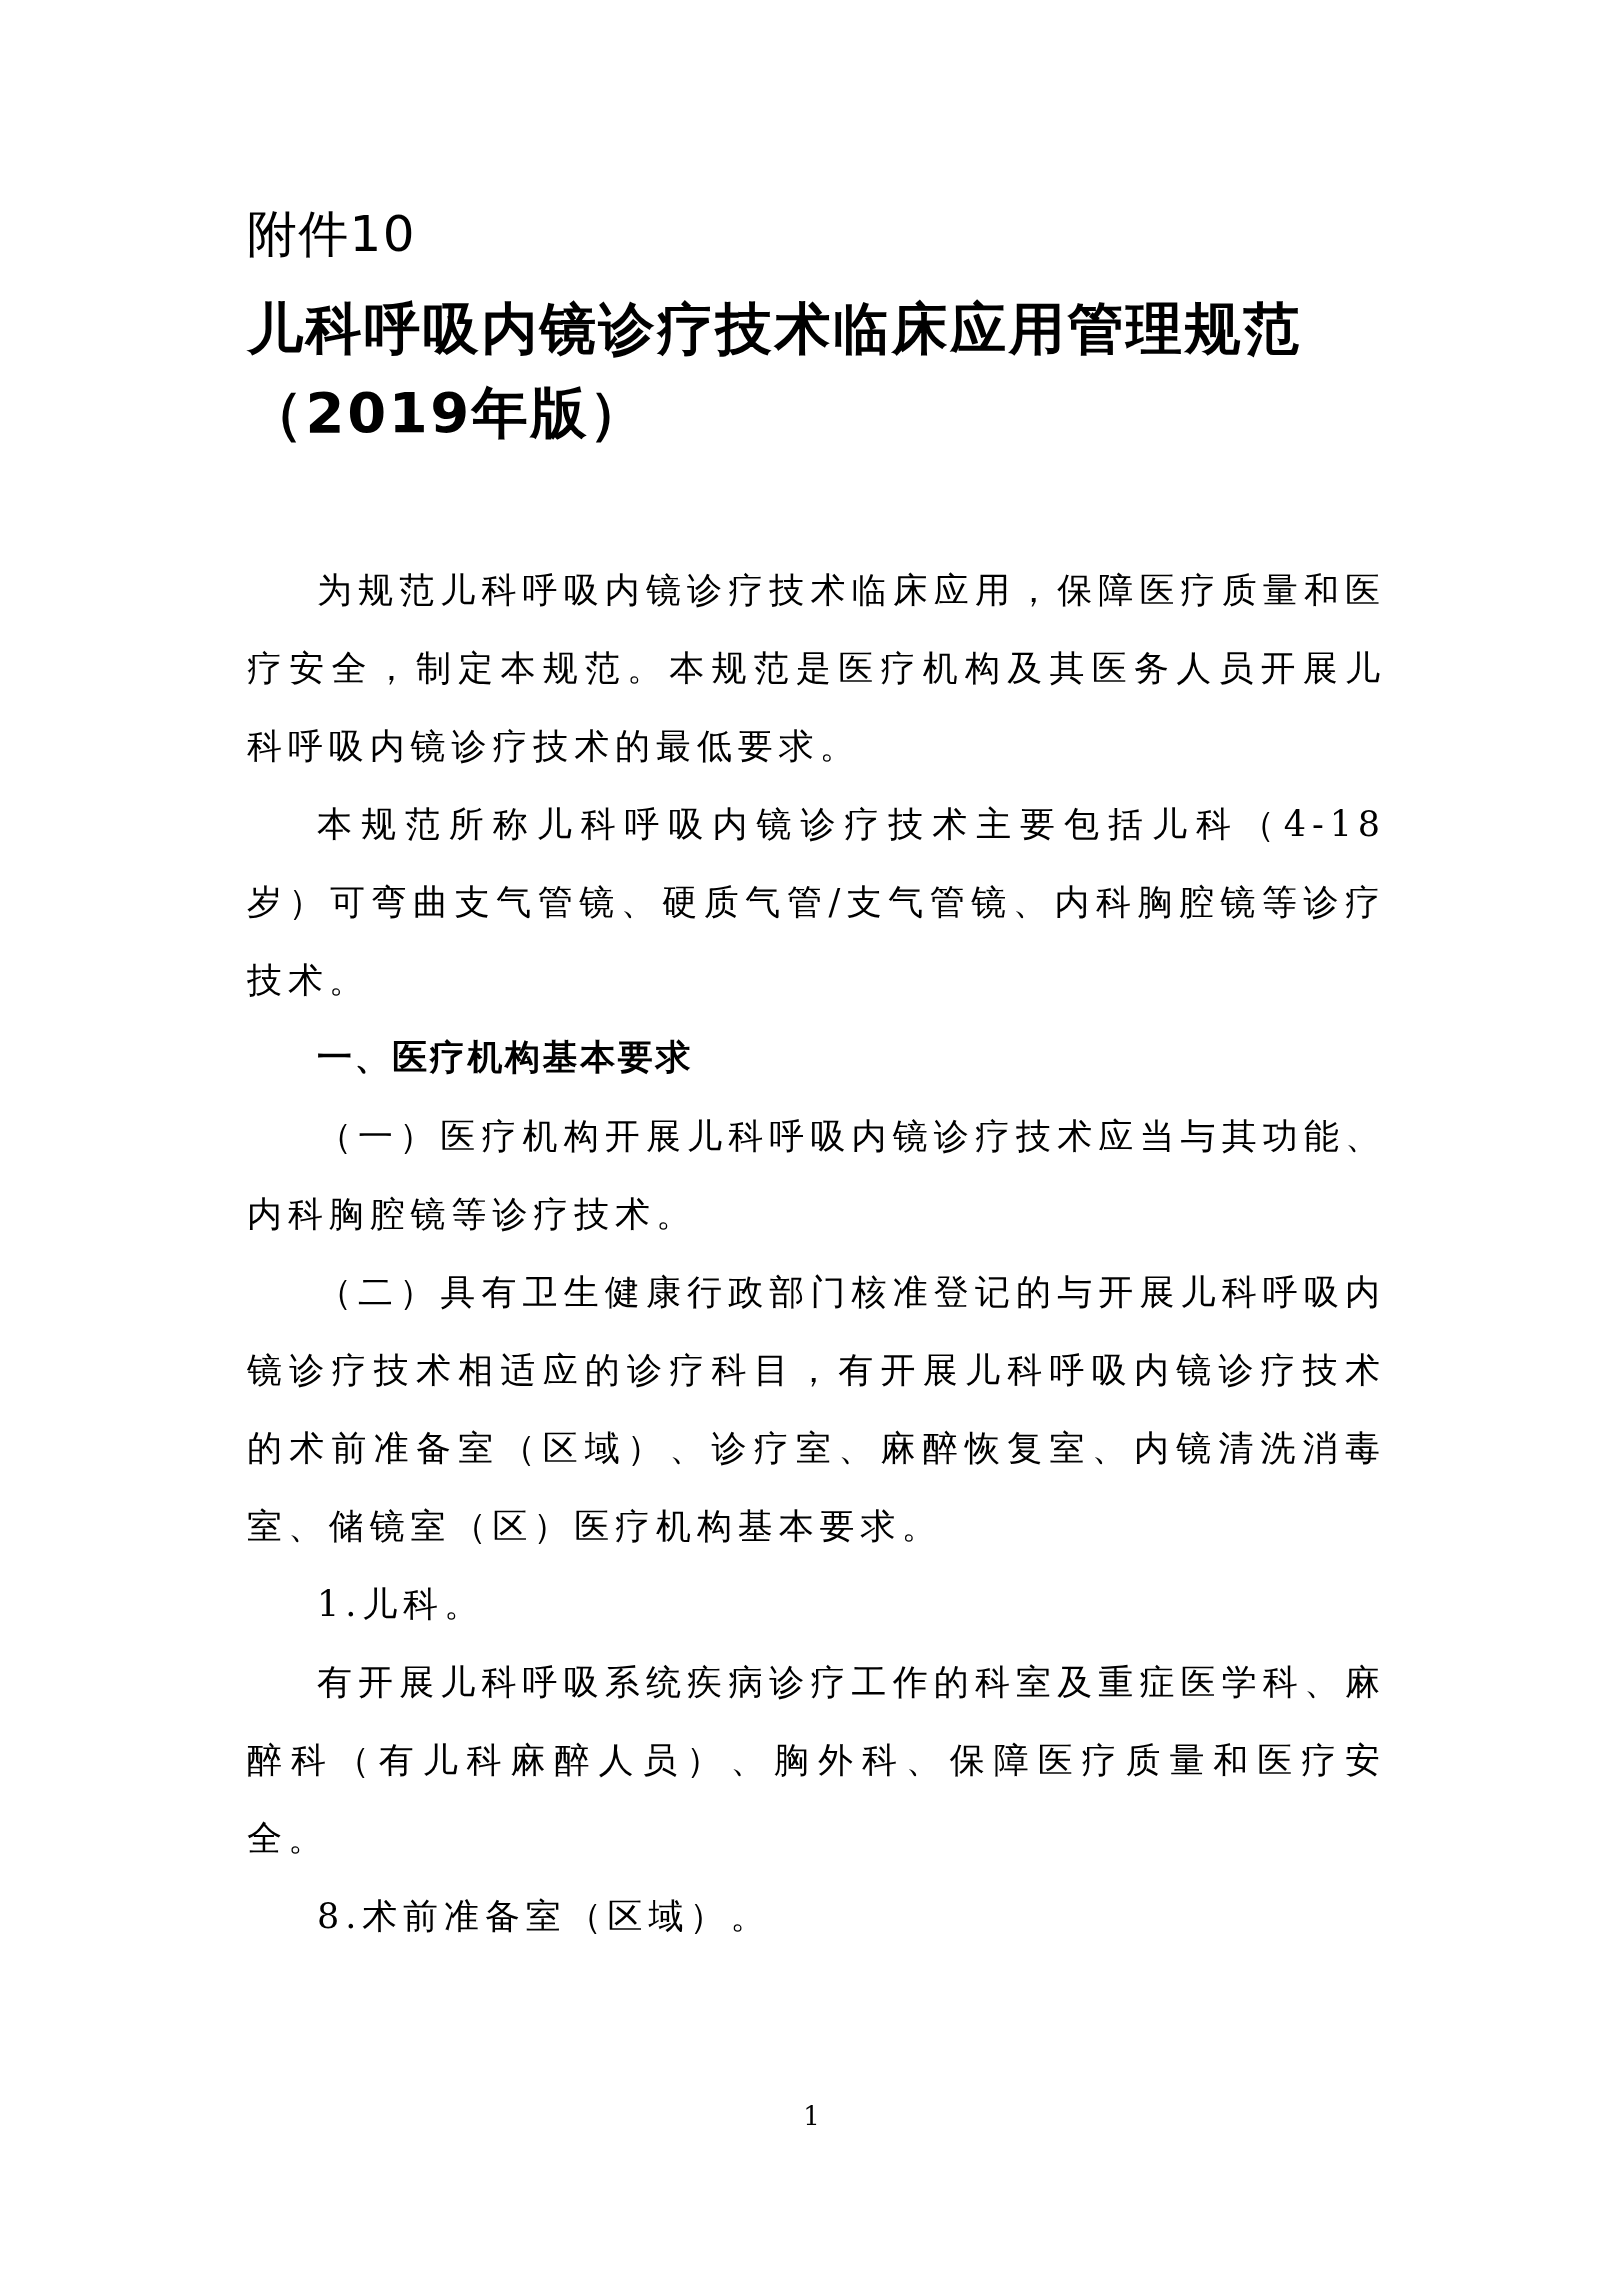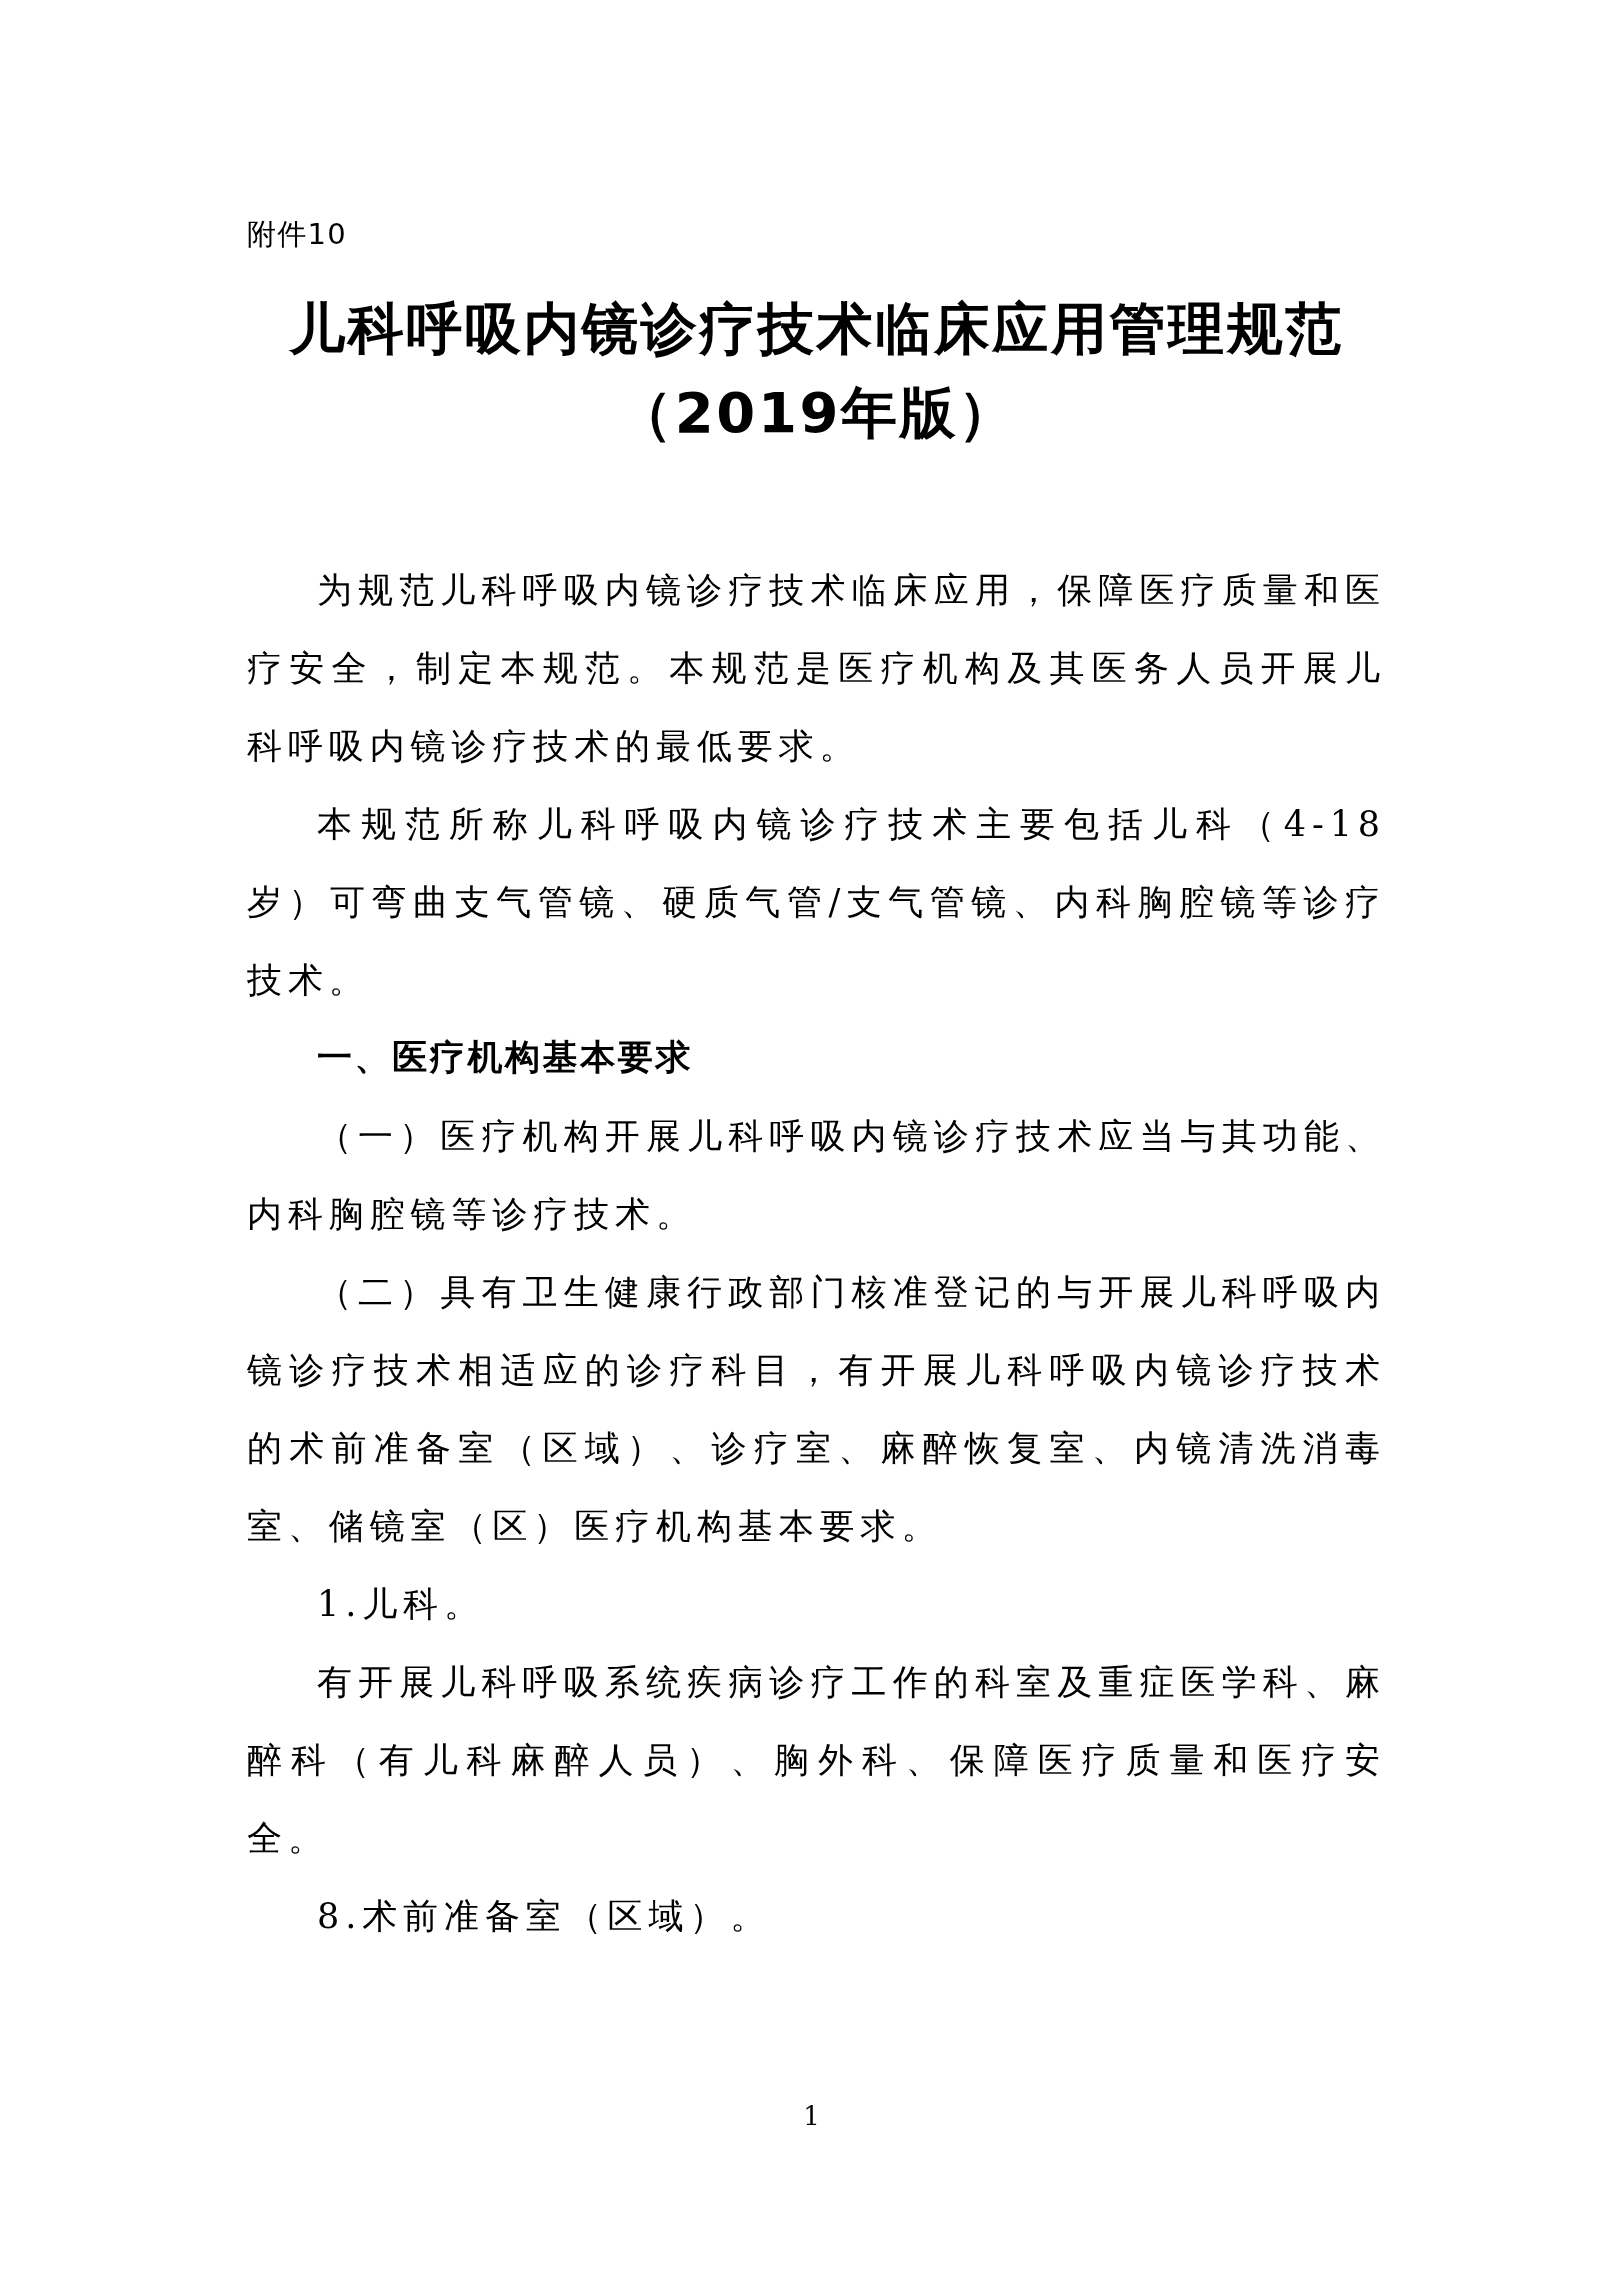--- a/index.html
+++ b/index.html
@@ -1,24 +1,24 @@
 <!DOCTYPE html>
 <html style="font-size:10.5px"><head>
 <meta charset="utf-8">
 <style>
   html, body { margin: 0; padding: 0; background: #ffffff; }
   body { width: 1623px; height: 2295px; position: relative; overflow: hidden; color: #000; }
   .page { position: absolute; left: 0; top: 0; width: 1623px; height: 2295px; background: #fff; }
   .attachment {
     position: absolute; left: 247px; top: 208px;
     font-family: "DejaVu Sans", "Liberation Sans", sans-serif;
-    font-size: 29px; line-height: 52px; letter-spacing: 1.3px;
+    font-size: 50px; line-height: 52px; letter-spacing: 1.3px;
   }
   .title {
-    position: absolute; left: 247px; width: 1139px; text-align: center;
+    position: absolute; left: 247px; width: 1139px; text-align: left;
     font-family: "DejaVu Sans", "Liberation Sans", sans-serif;
     font-weight: bold; font-size: 56px; letter-spacing: 2.6px; line-height: 72px;
   }
   .title.l1 { top: 293px; }
   .title.l2 { top: 377px; font-weight: bold; }
   .body {
     position: absolute; left: 247px; top: 551px; width: 1139px;
     font-family: "DejaVu Serif", "Liberation Serif", serif;
     font-size: 35px; line-height: 78px; letter-spacing: 5.9px;
   }

